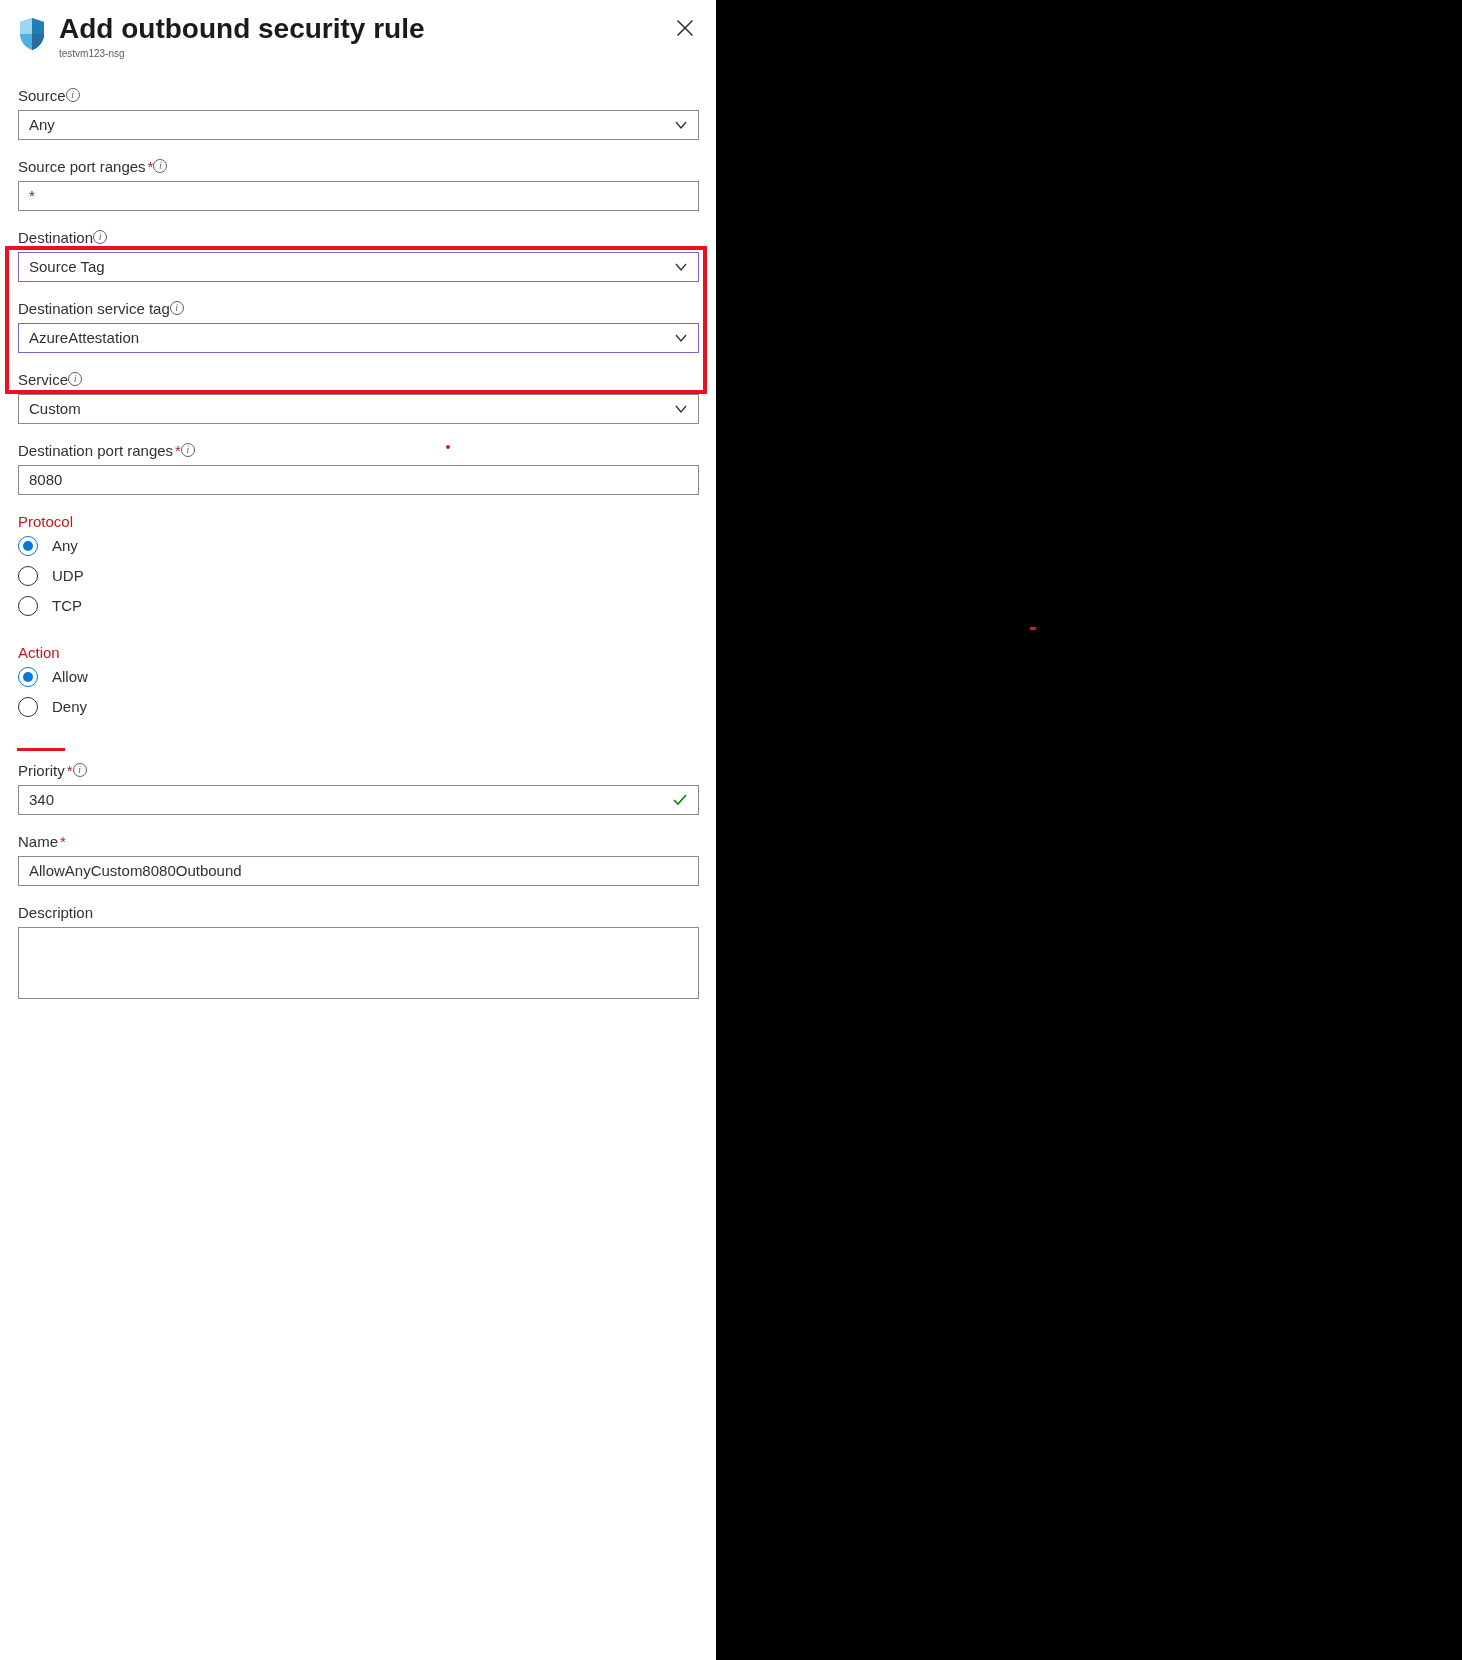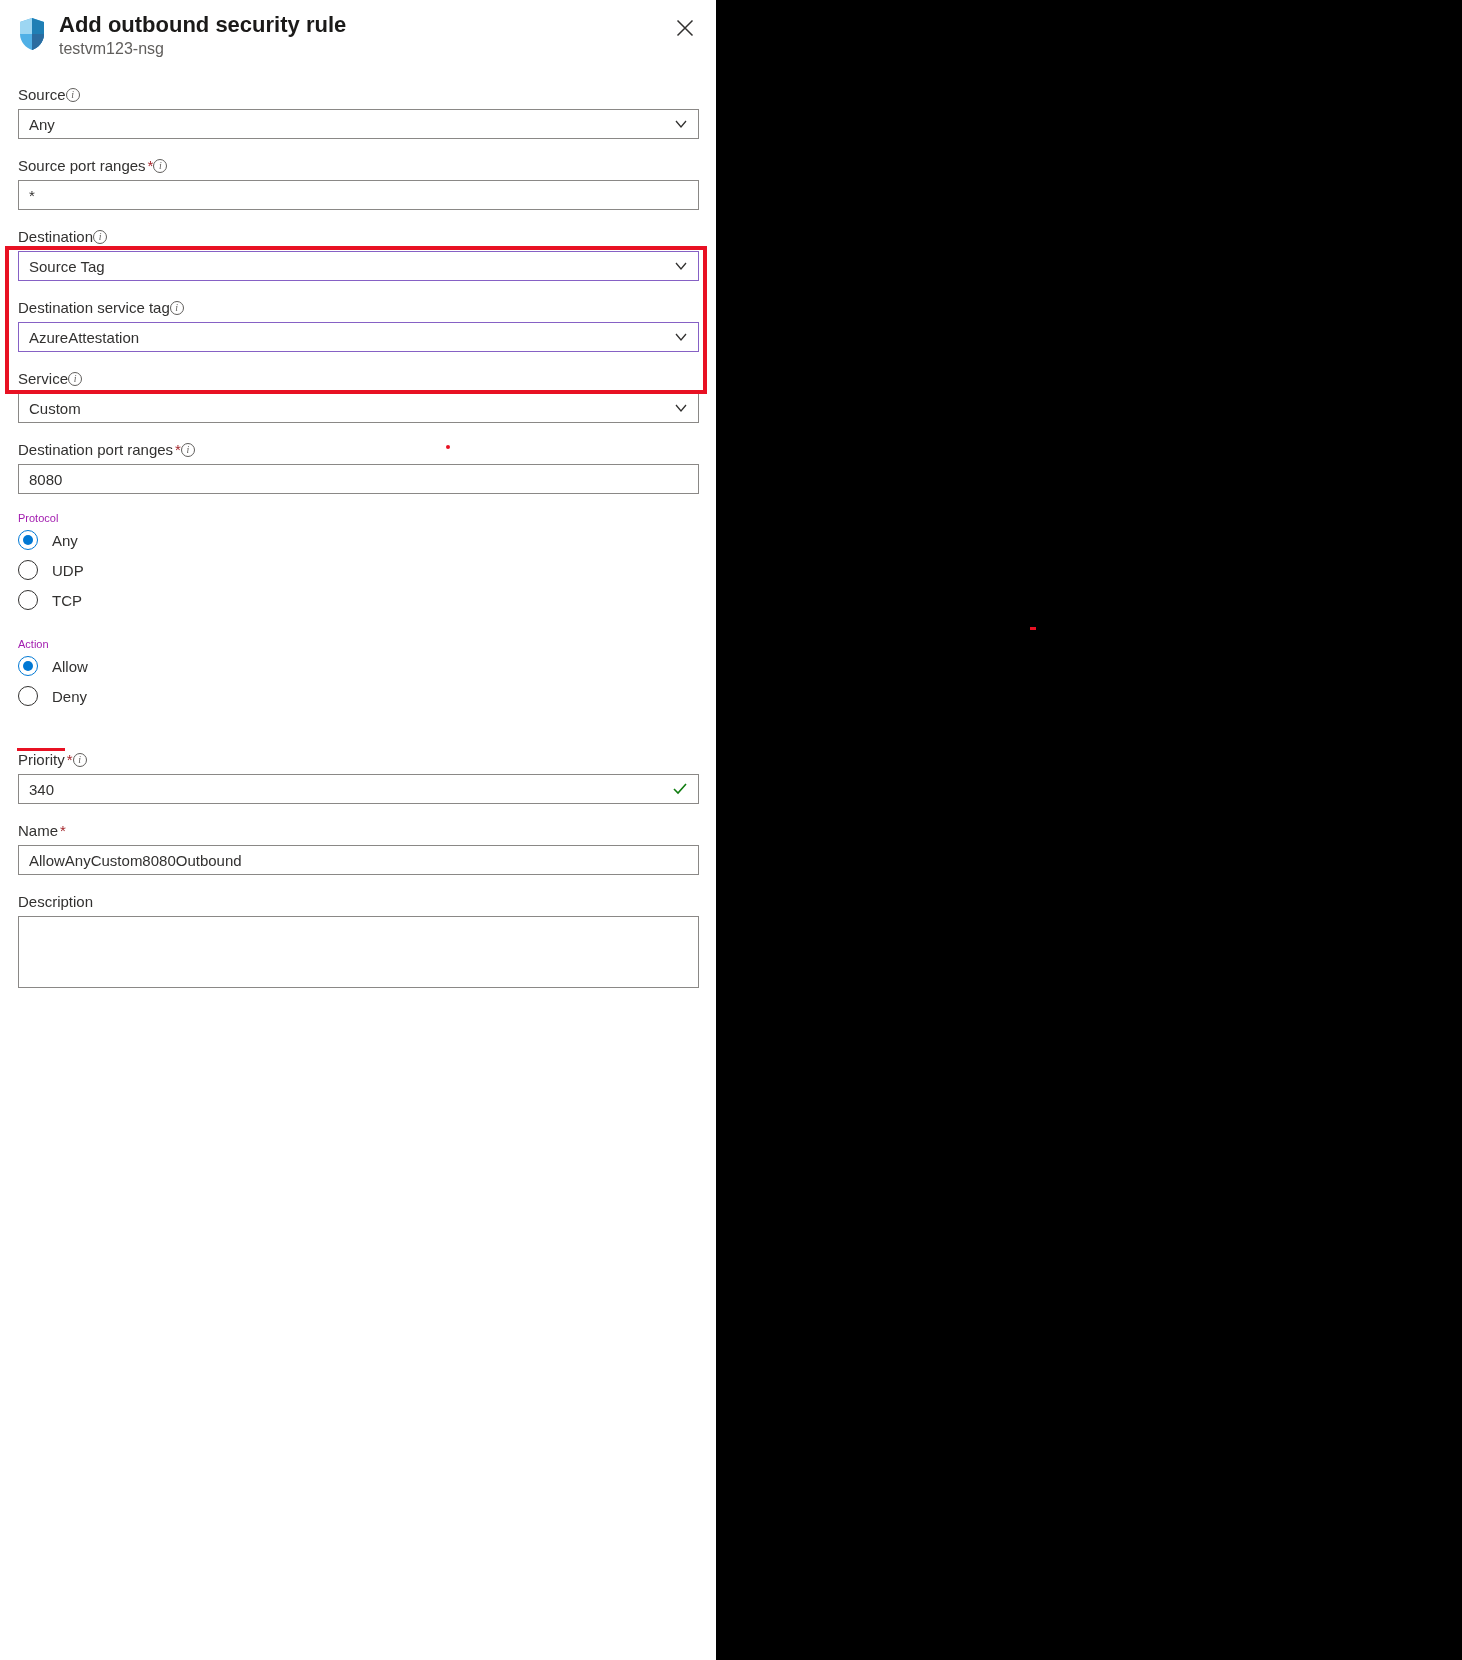--- a/index.html
+++ b/index.html
@@ -21,27 +21,27 @@
   .header {
     display: flex;
     align-items: flex-start;
     gap: 12px;
     margin-bottom: 28px;
     position: relative;
   }
   .shield-svg { flex-shrink:0; margin-top:4px; }
   .title-block { flex:1; }
   .title {
-    font-size: 22px;
+    font-size: 28px;
     font-weight: 600;
     color: #1b1a19;
     line-height: 1.2;
   }
   .subtitle {
-    font-size: 16px;
+    font-size: 10px;
     color: #605e5c;
     margin-top: 2px;
   }
   .close {
     position:absolute;
     right: 4px;
     top: 6px;
     width: 20px;
     height: 20px;
     cursor: pointer;
@@ -94,21 +94,21 @@
   .radio {
     width:20px; height:20px; border:1px solid #323130; border-radius:50%;
     display:flex; align-items:center; justify-content:center; flex-shrink:0;
   }
   .radio.checked { border-color:#0078d4; }
   .radio.checked::after {
     content:""; width:10px; height:10px; background:#0078d4; border-radius:50%;
   }
   .radio-label { font-size:15px; color:#323130; }
   .section-label {
-    font-size:11px; color:#a21caf; margin-bottom:6px;
+    font-size:15px; color:#b91c1c; margin-bottom:6px;
   }
   .anno-box {
     position:absolute;
     border:4px solid #e81123;
     pointer-events:none;
   }
   .anno-underline {
     position:absolute;
     height:3px; background:#e81123;
     pointer-events:none;

